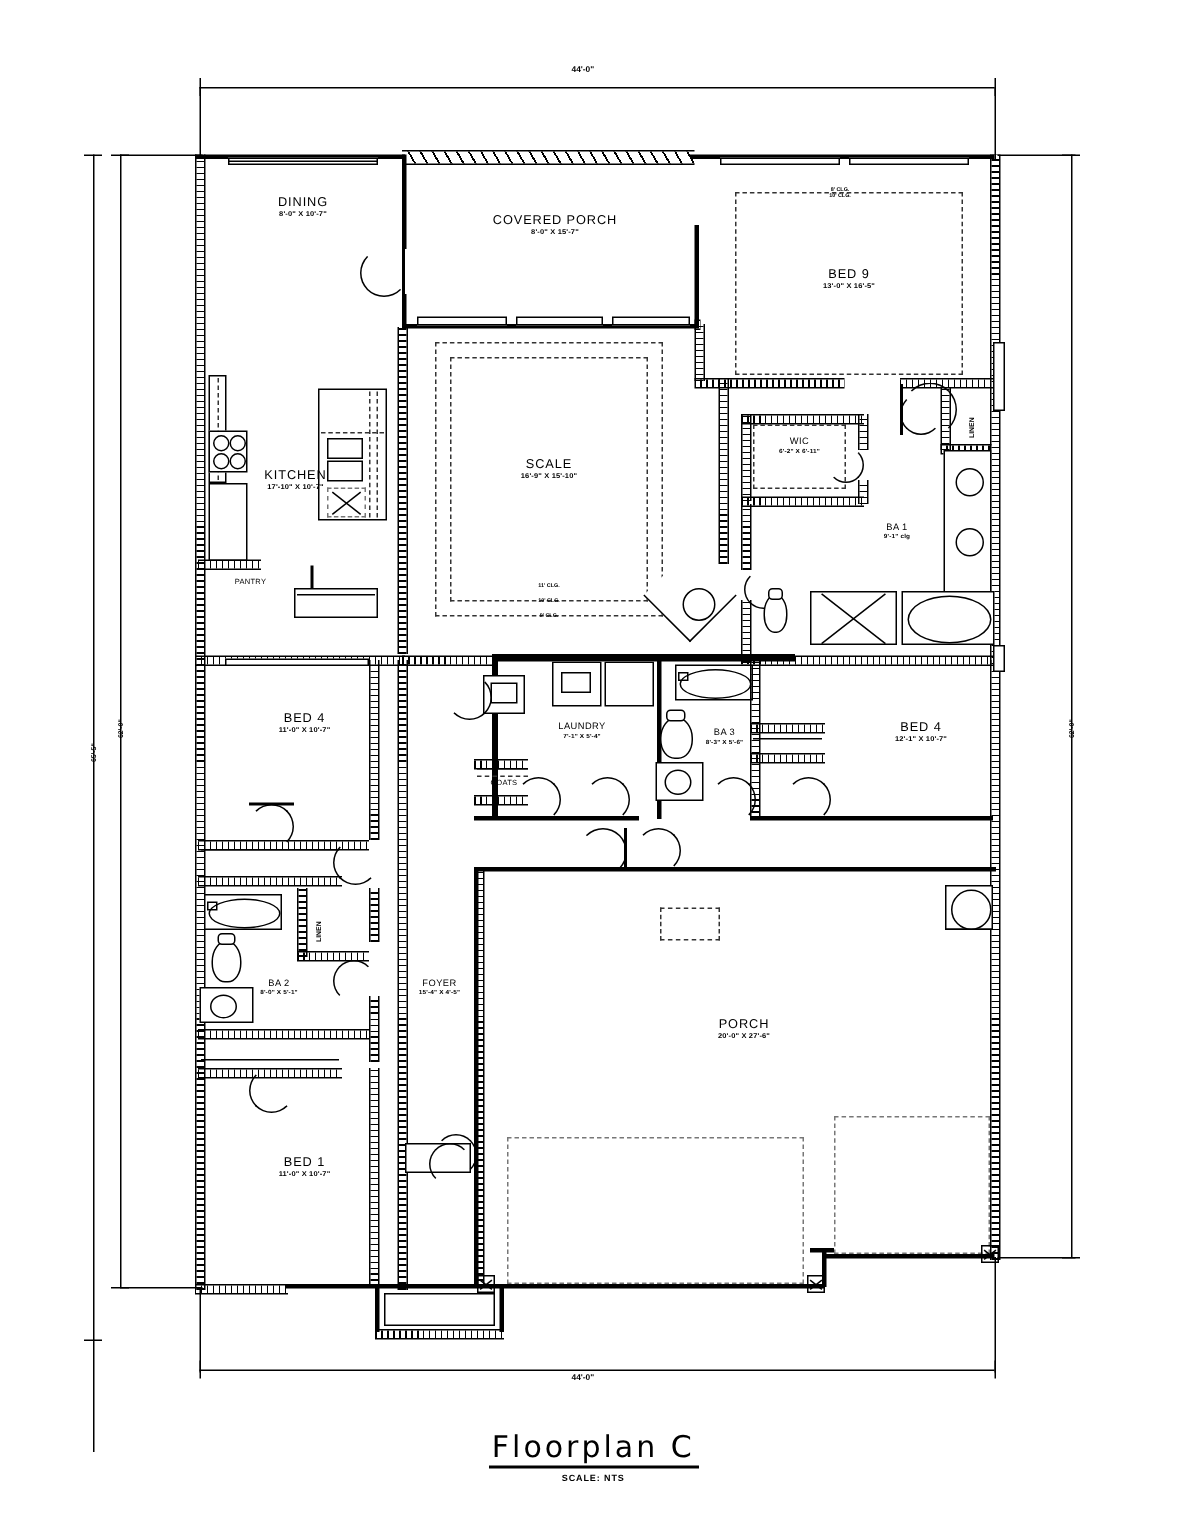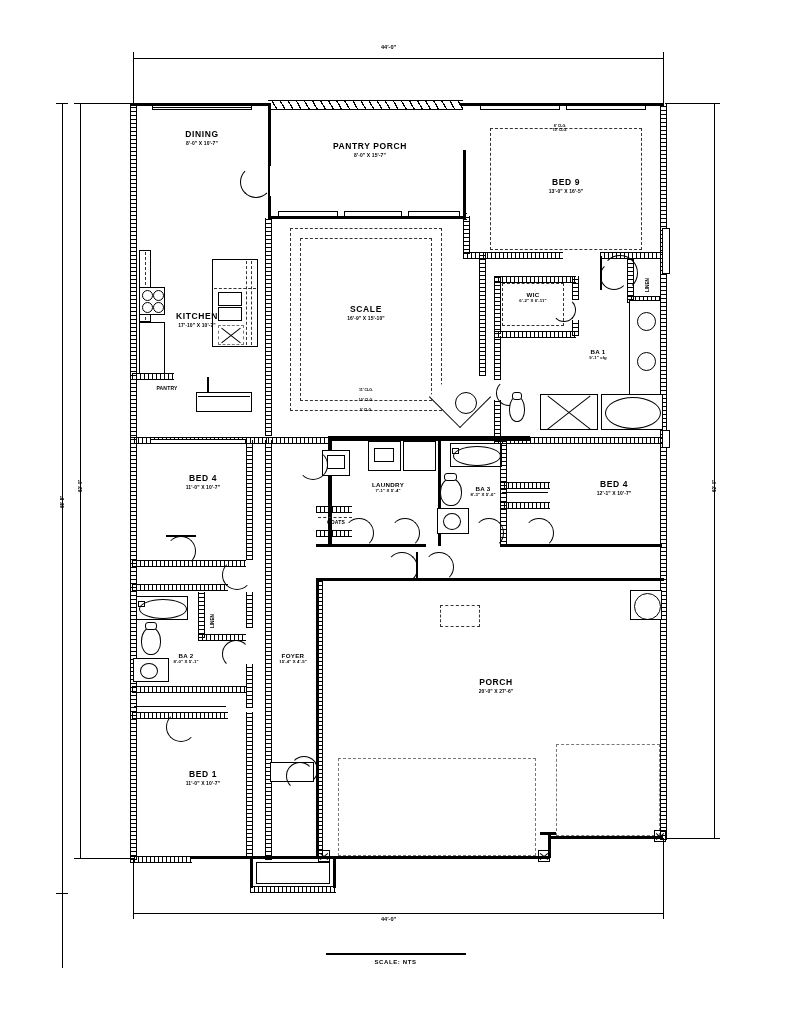--- a/index.html
+++ b/index.html
@@ -32,21 +32,21 @@
   .oval{position:absolute;border:1.4px solid #000;border-radius:50%;background:#fff;}
   .circ{position:absolute;border:1.2px solid #000;border-radius:50%;background:#fff;}
 
   
   .swing{position:absolute;border:1.2px solid #000;border-radius:50%;
          border-right-color:transparent;border-top-color:transparent;background:transparent;}
   .leaf{position:absolute;background:#000;}
 
   
   .lbl{position:absolute;text-align:center;color:#000;line-height:1.15;white-space:nowrap;}
-  .lbl .nm{font-size:8.5px;font-weight:700;letter-spacing:.6px;display:block;}
+  .lbl .nm{font-size:8.5px;font-weight:400;letter-spacing:.6px;display:block;}
   .lbl .dm{font-size:5px;font-weight:700;letter-spacing:.1px;display:block;margin-top:1px;
            transform:scaleY(.92);}
   .lbl.sm .nm{font-size:6.2px;letter-spacing:.3px;}
   .lbl.sm .dm{font-size:4.3px;}
   .lbl.xs .nm{font-size:5px;letter-spacing:.2px;}
 
   .clg{position:absolute;font-size:3.6px;font-weight:700;text-align:center;line-height:1.25;
        color:#000;white-space:nowrap;}
 
   .vlbl{position:absolute;font-size:4.6px;font-weight:700;color:#000;white-space:nowrap;
@@ -137,21 +137,21 @@
     <span class="nm">DINING</span>
     <span class="dm">8'-0" X 10'-7"</span>
   </div>
 
   <div class="hwall" style="left:268px;top:216px;width:198px;"></div>
   <div class="solf" style="left:278px;top:211px;width:60px;height:6px;"></div>
   <div class="solf" style="left:344px;top:211px;width:58px;height:6px;"></div>
   <div class="solf" style="left:408px;top:211px;width:52px;height:6px;"></div>
   <div class="vwall" style="left:463px;top:150px;height:68px;"></div>
   <div class="lbl" style="left:300px;top:142px;width:140px;">
-    <span class="nm">PANTRY PORCH</span>
+    <span class="nm">COVERED PORCH</span>
     <span class="dm">8'-0" X 15'-7"</span>
   </div>
 
   <div class="solf" style="left:480px;top:105px;width:80px;height:5px;"></div>
   <div class="solf" style="left:566px;top:105px;width:80px;height:5px;"></div>
   <div class="dash" style="left:490px;top:128px;width:152px;height:122px;"></div>
   <div class="clg" style="left:530px;top:124px;width:60px;">8' CLG.<br>10' CLG.</div>
   <div class="lbl" style="left:511px;top:178px;width:110px;">
     <span class="nm">BED 9</span>
     <span class="dm">13'-0" X 16'-5"</span>
@@ -380,17 +380,18 @@
 
   <div class="swing" style="left:386px;top:552px;width:30px;height:30px;transform:rotate(180deg);"></div>
   <div class="leaf" style="left:416px;top:552px;width:2px;height:28px;"></div>
   <div class="swing" style="left:424px;top:552px;width:28px;height:28px;transform:rotate(180deg);"></div>
 
   <div class="swing" style="left:290px;top:756px;width:26px;height:26px;transform:rotate(180deg);"></div>
 
   <div class="solf" style="left:662px;top:430px;width:8px;height:18px;"></div>
 
   <div id="title" style="top:952px;">
+    <div class="t">Floorplan  C</div>
     <div class="rule"></div>
     <div class="s">SCALE:  NTS</div>
   </div>
 
 </div>
 
 </body></html>

